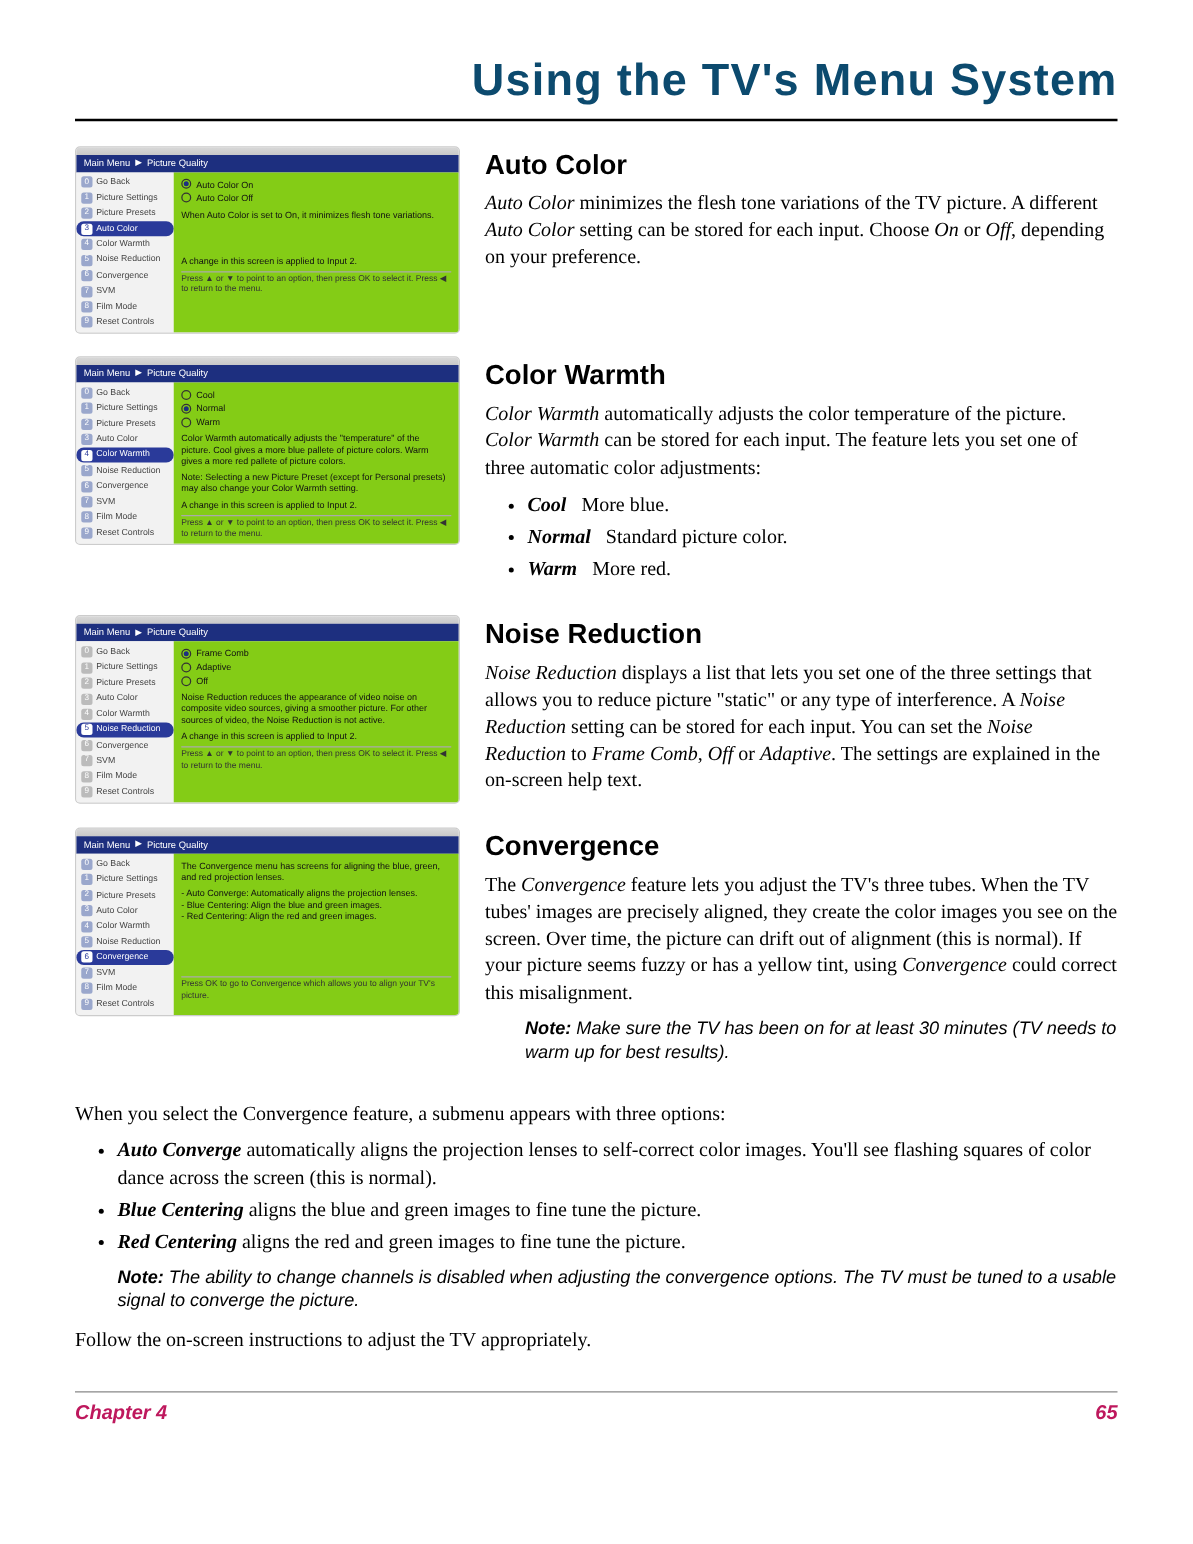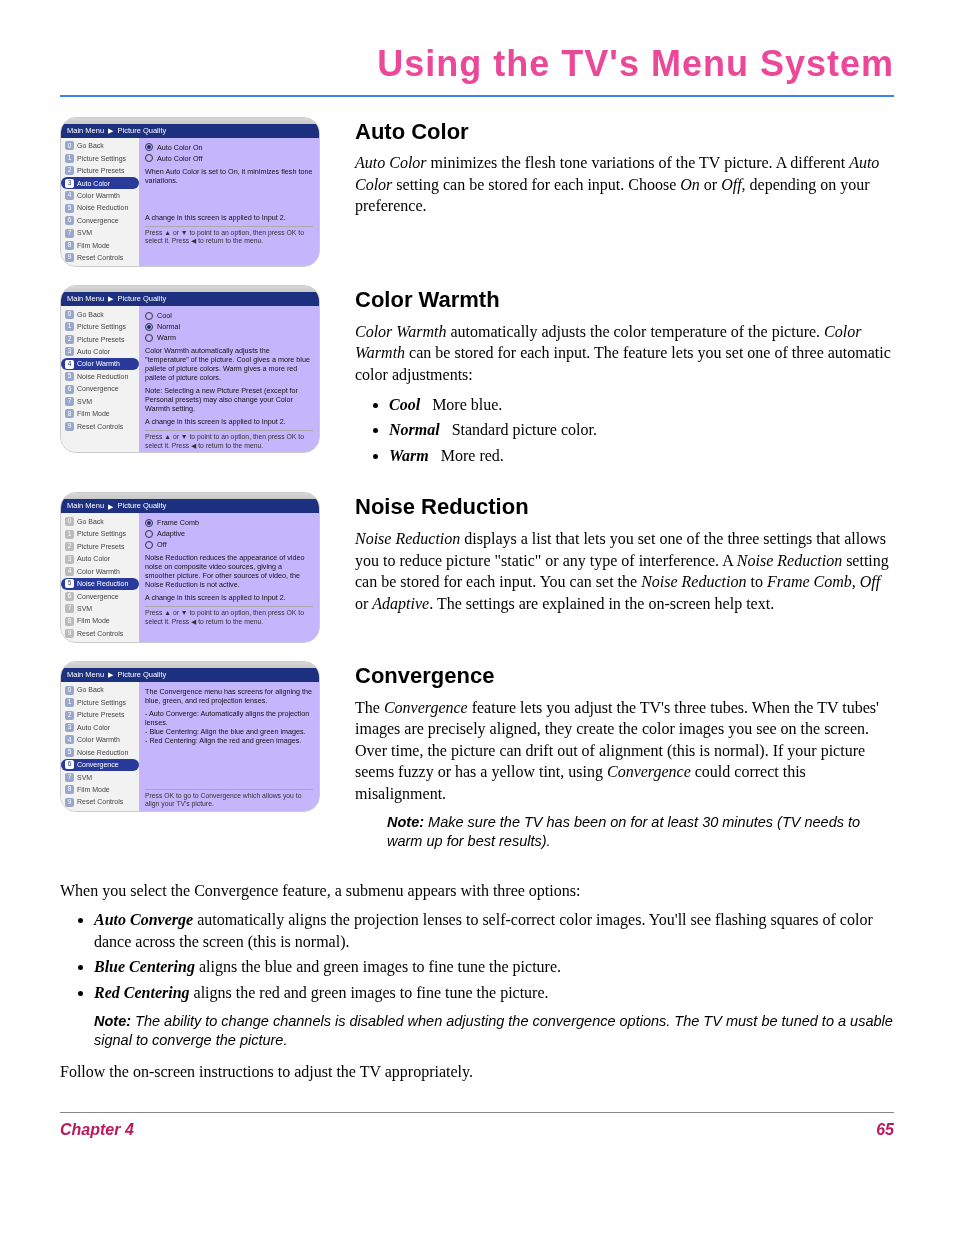--- a/index.html
+++ b/index.html
@@ -1,43 +1,43 @@
 <!DOCTYPE html>
 <html><head>
 <meta charset="utf-8">
 <style>
 * { box-sizing: border-box; margin: 0; padding: 0; }
 body { font-family: Garamond, "Times New Roman", serif; color: #000; background: #fff; width: 954px; margin: 0 auto; padding: 40px 60px 30px 60px; font-size: 16px; line-height: 1.35; }
-.header-title { font-family: Impact, "Arial Black", sans-serif; font-weight: 900; font-size: 36px; color: #ec4899; letter-spacing: 1px; text-align: right; border-bottom: 2px solid #3b82f6; padding-bottom: 6px; margin-bottom: 20px; }
+.header-title { font-family: Impact, "Arial Black", sans-serif; font-weight: 900; font-size: 36px; color: #0c4a6e; letter-spacing: 1px; text-align: right; border-bottom: 2px solid #000000; padding-bottom: 6px; margin-bottom: 20px; }
 .section { display: flex; gap: 20px; margin-bottom: 18px; align-items: flex-start; }
 .col-left { flex: 0 0 275px; }
 .col-right { flex: 1; }
 h2 { font-family: "Trebuchet MS", Arial, sans-serif; font-weight: bold; font-size: 22px; color: #000; margin-bottom: 6px; }
 .para { margin-bottom: 8px; }
 em, .italic { font-style: italic; }
 ul.body-list { list-style: disc; padding-left: 34px; margin-bottom: 8px; }
 ul.body-list li { margin-bottom: 4px; }
 .bold-it { font-weight: bold; font-style: italic; }
 .note { font-family: "Trebuchet MS", Arial, sans-serif; font-style: italic; font-size: 14.5px; color: #000; margin: 6px 0 10px 32px; }
 .note .note-label { font-weight: bold; font-style: italic; }
 .footer { display: flex; justify-content: space-between; border-top: 1px solid #888; margin-top: 30px; padding-top: 6px; font-family: "Trebuchet MS", Arial, sans-serif; font-style: italic; font-weight: bold; font-size: 16px; color: #be185d; }
 
 
-.menu-shot { width: 260px; background: #f2f2f2; border: 1px solid #ccc; border-radius: 16px; overflow: hidden; font-family: Arial, sans-serif; font-size: 8px; color: #111; }
+.menu-shot { width: 308px; background: #f2f2f2; border: 1px solid #ccc; border-radius: 4px; overflow: hidden; font-family: Arial, sans-serif; font-size: 8px; color: #111; }
 .menu-shot .top-strip { height: 6px; background: linear-gradient(#d8d8d8,#c8c8c8); }
 .menu-shot .breadcrumb { background: #1d2f7f; color: #fff; padding: 2px 6px; font-size: 7.5px; display: flex; align-items: center; gap: 4px; }
 .menu-shot .breadcrumb .arrow { font-size: 7px; }
 .menu-shot .body { display: flex; }
 .menu-shot .sidebar { width: 78px; background: #f2f2f2; padding: 2px 0; }
 .menu-shot .sidebar .item { display: flex; align-items: center; gap: 3px; padding: 1.5px 4px; color: #444; font-size: 7px; white-space: nowrap; }
 .menu-shot .sidebar .item .num { display: inline-flex; align-items: center; justify-content: center; width: 9px; height: 9px; border-radius: 2px; background: #9aa7cc; color: #fff; font-size: 6.5px; }
 .menu-shot .sidebar .item.dim .num { background: #bbb; }
 .menu-shot .sidebar .item.sel { background: #2a3a9a; color: #fff; border-radius: 6px; }
 .menu-shot .sidebar .item.sel .num { background: #fff; color: #2a3a9a; }
-.menu-shot .content { flex: 1; background: #c4b5fd; padding: 5px 6px 2px 6px; font-size: 7.2px; line-height: 1.25; }
+.menu-shot .content { flex: 1; background: #84cc16; padding: 5px 6px 2px 6px; font-size: 7.2px; line-height: 1.25; }
 .menu-shot .radio-row { display: flex; align-items: center; gap: 4px; margin-bottom: 2px; }
 .menu-shot .radio { width: 8px; height: 8px; border: 1px solid #333; border-radius: 50%; display: inline-flex; align-items: center; justify-content: center; }
 .menu-shot .radio.checked::after { content: ""; width: 4px; height: 4px; background: #1d2f7f; border-radius: 50%; }
 .menu-shot .content p { margin-top: 4px; }
 .menu-shot .footer-help { border-top: 1px solid #aaa; margin-top: 4px; padding-top: 2px; font-size: 6.8px; color: #333; }
 </style>
 </head>
 <body>
 
 <div class="header-title">Using the TV's Menu System</div>

